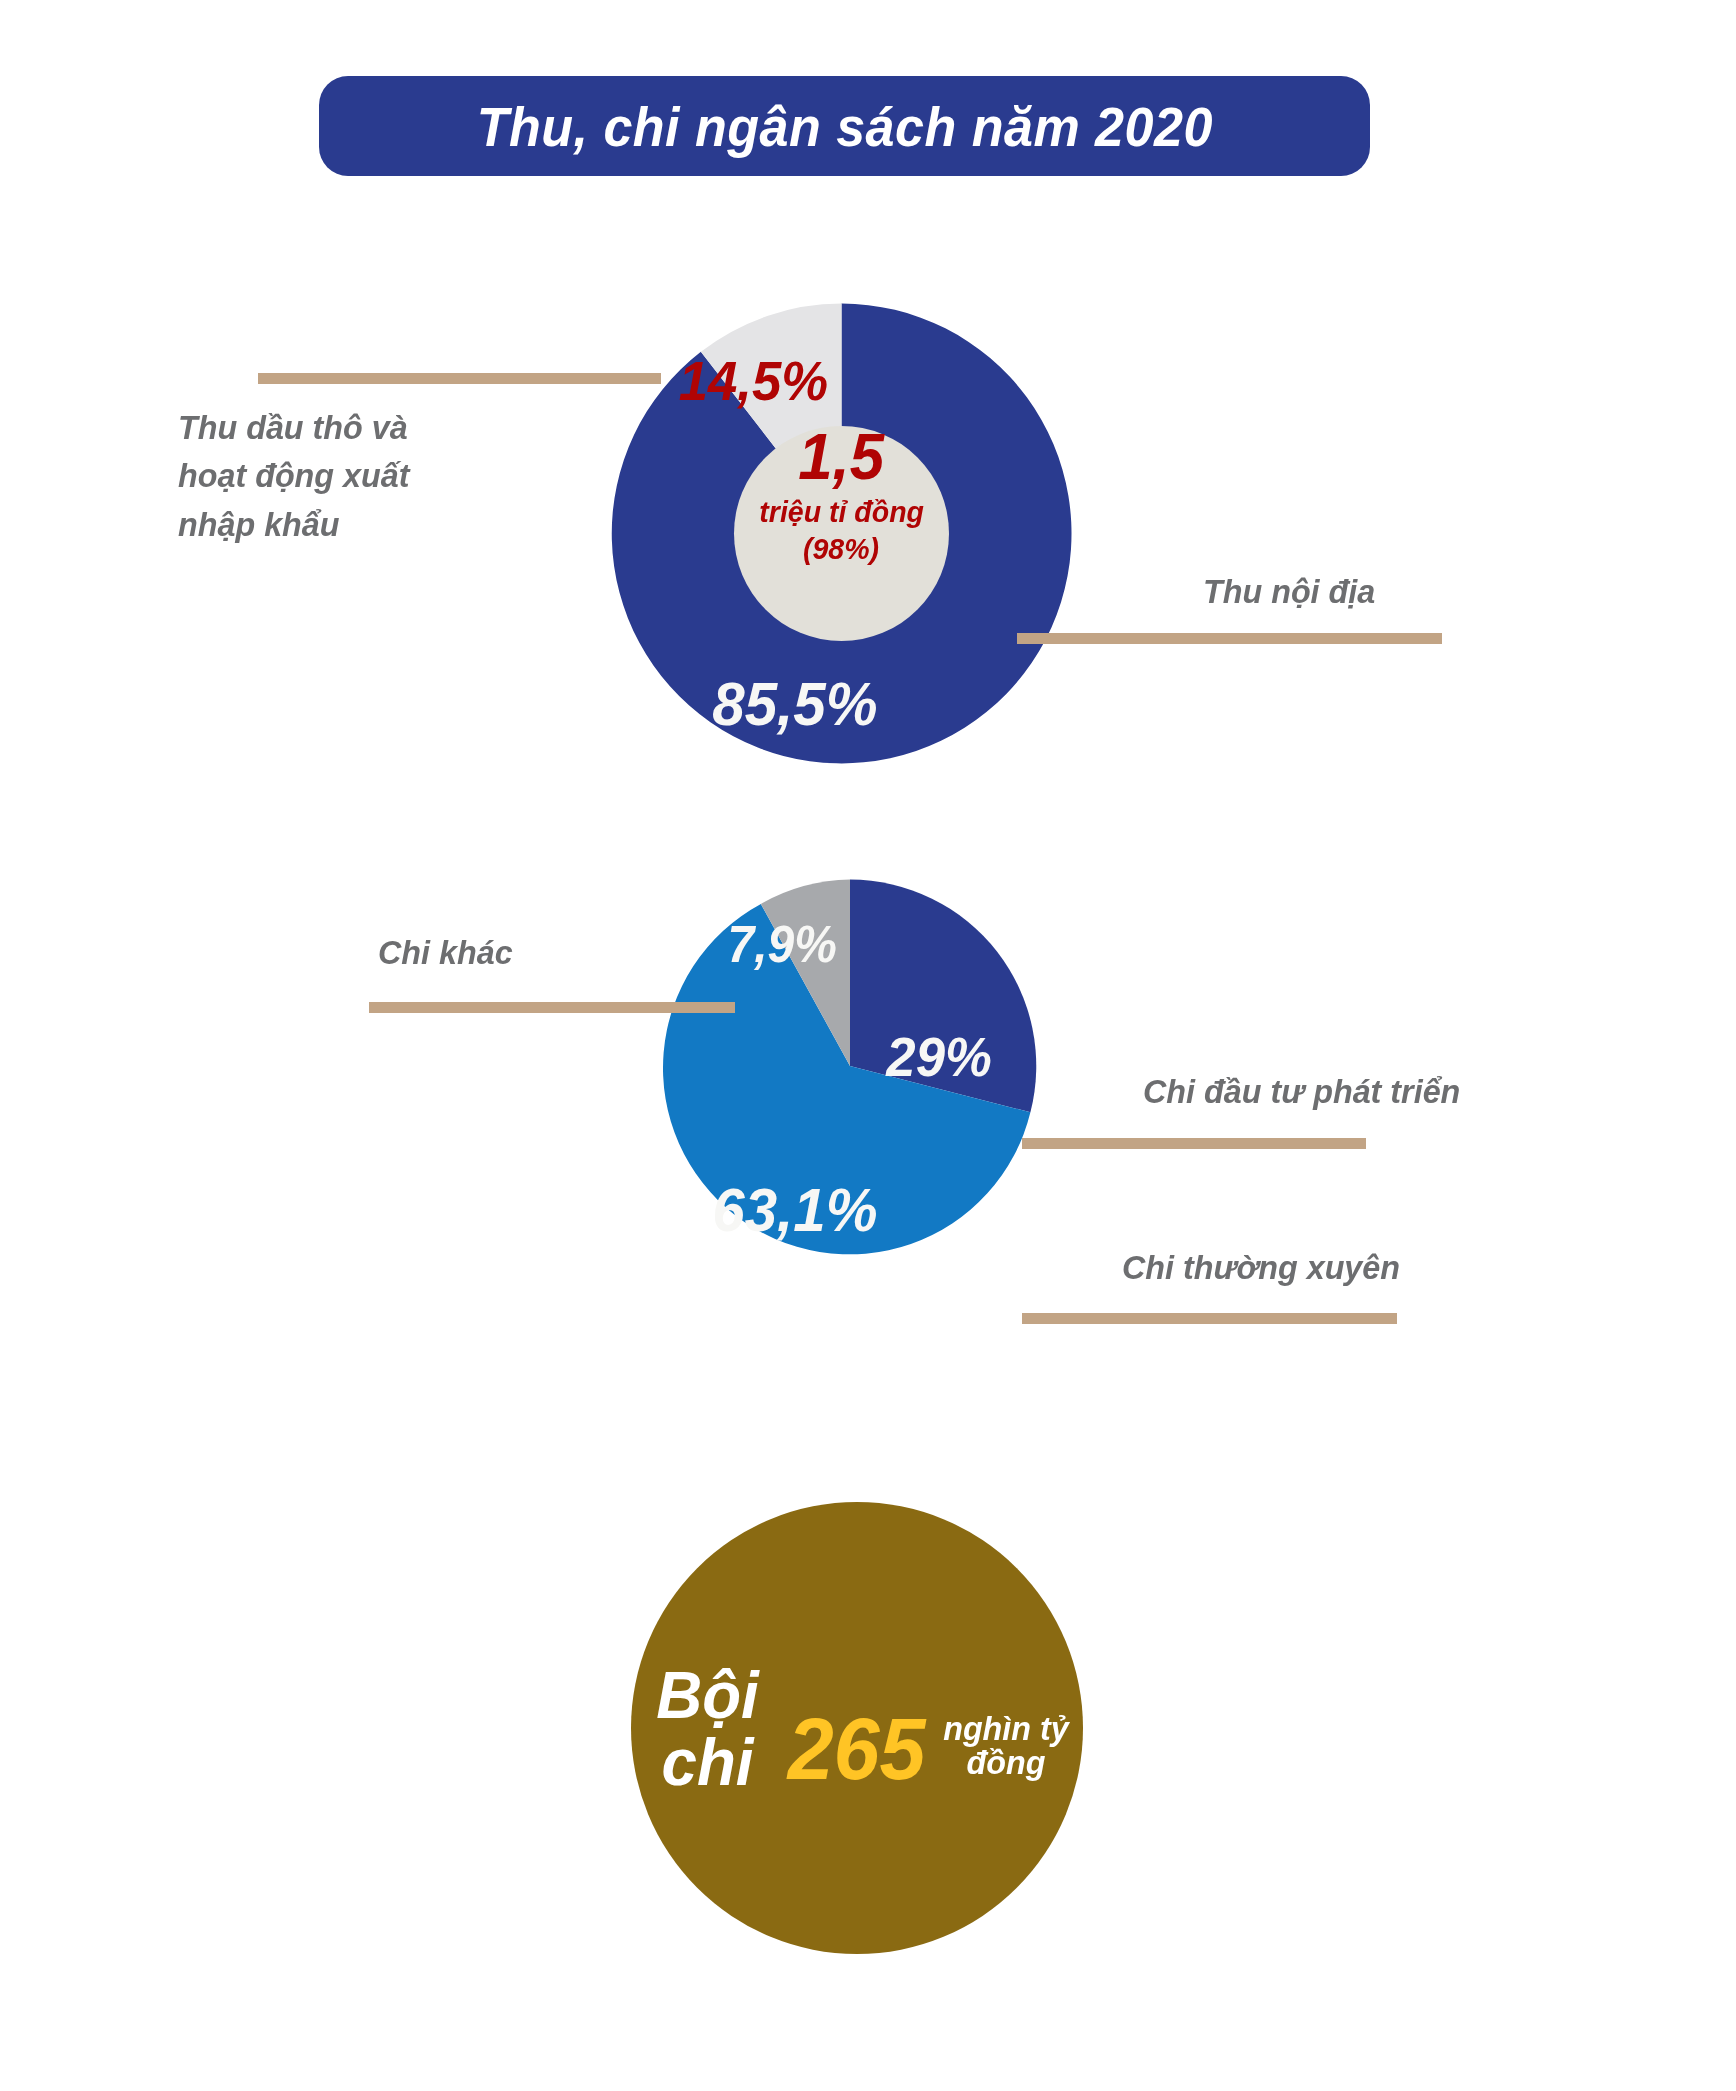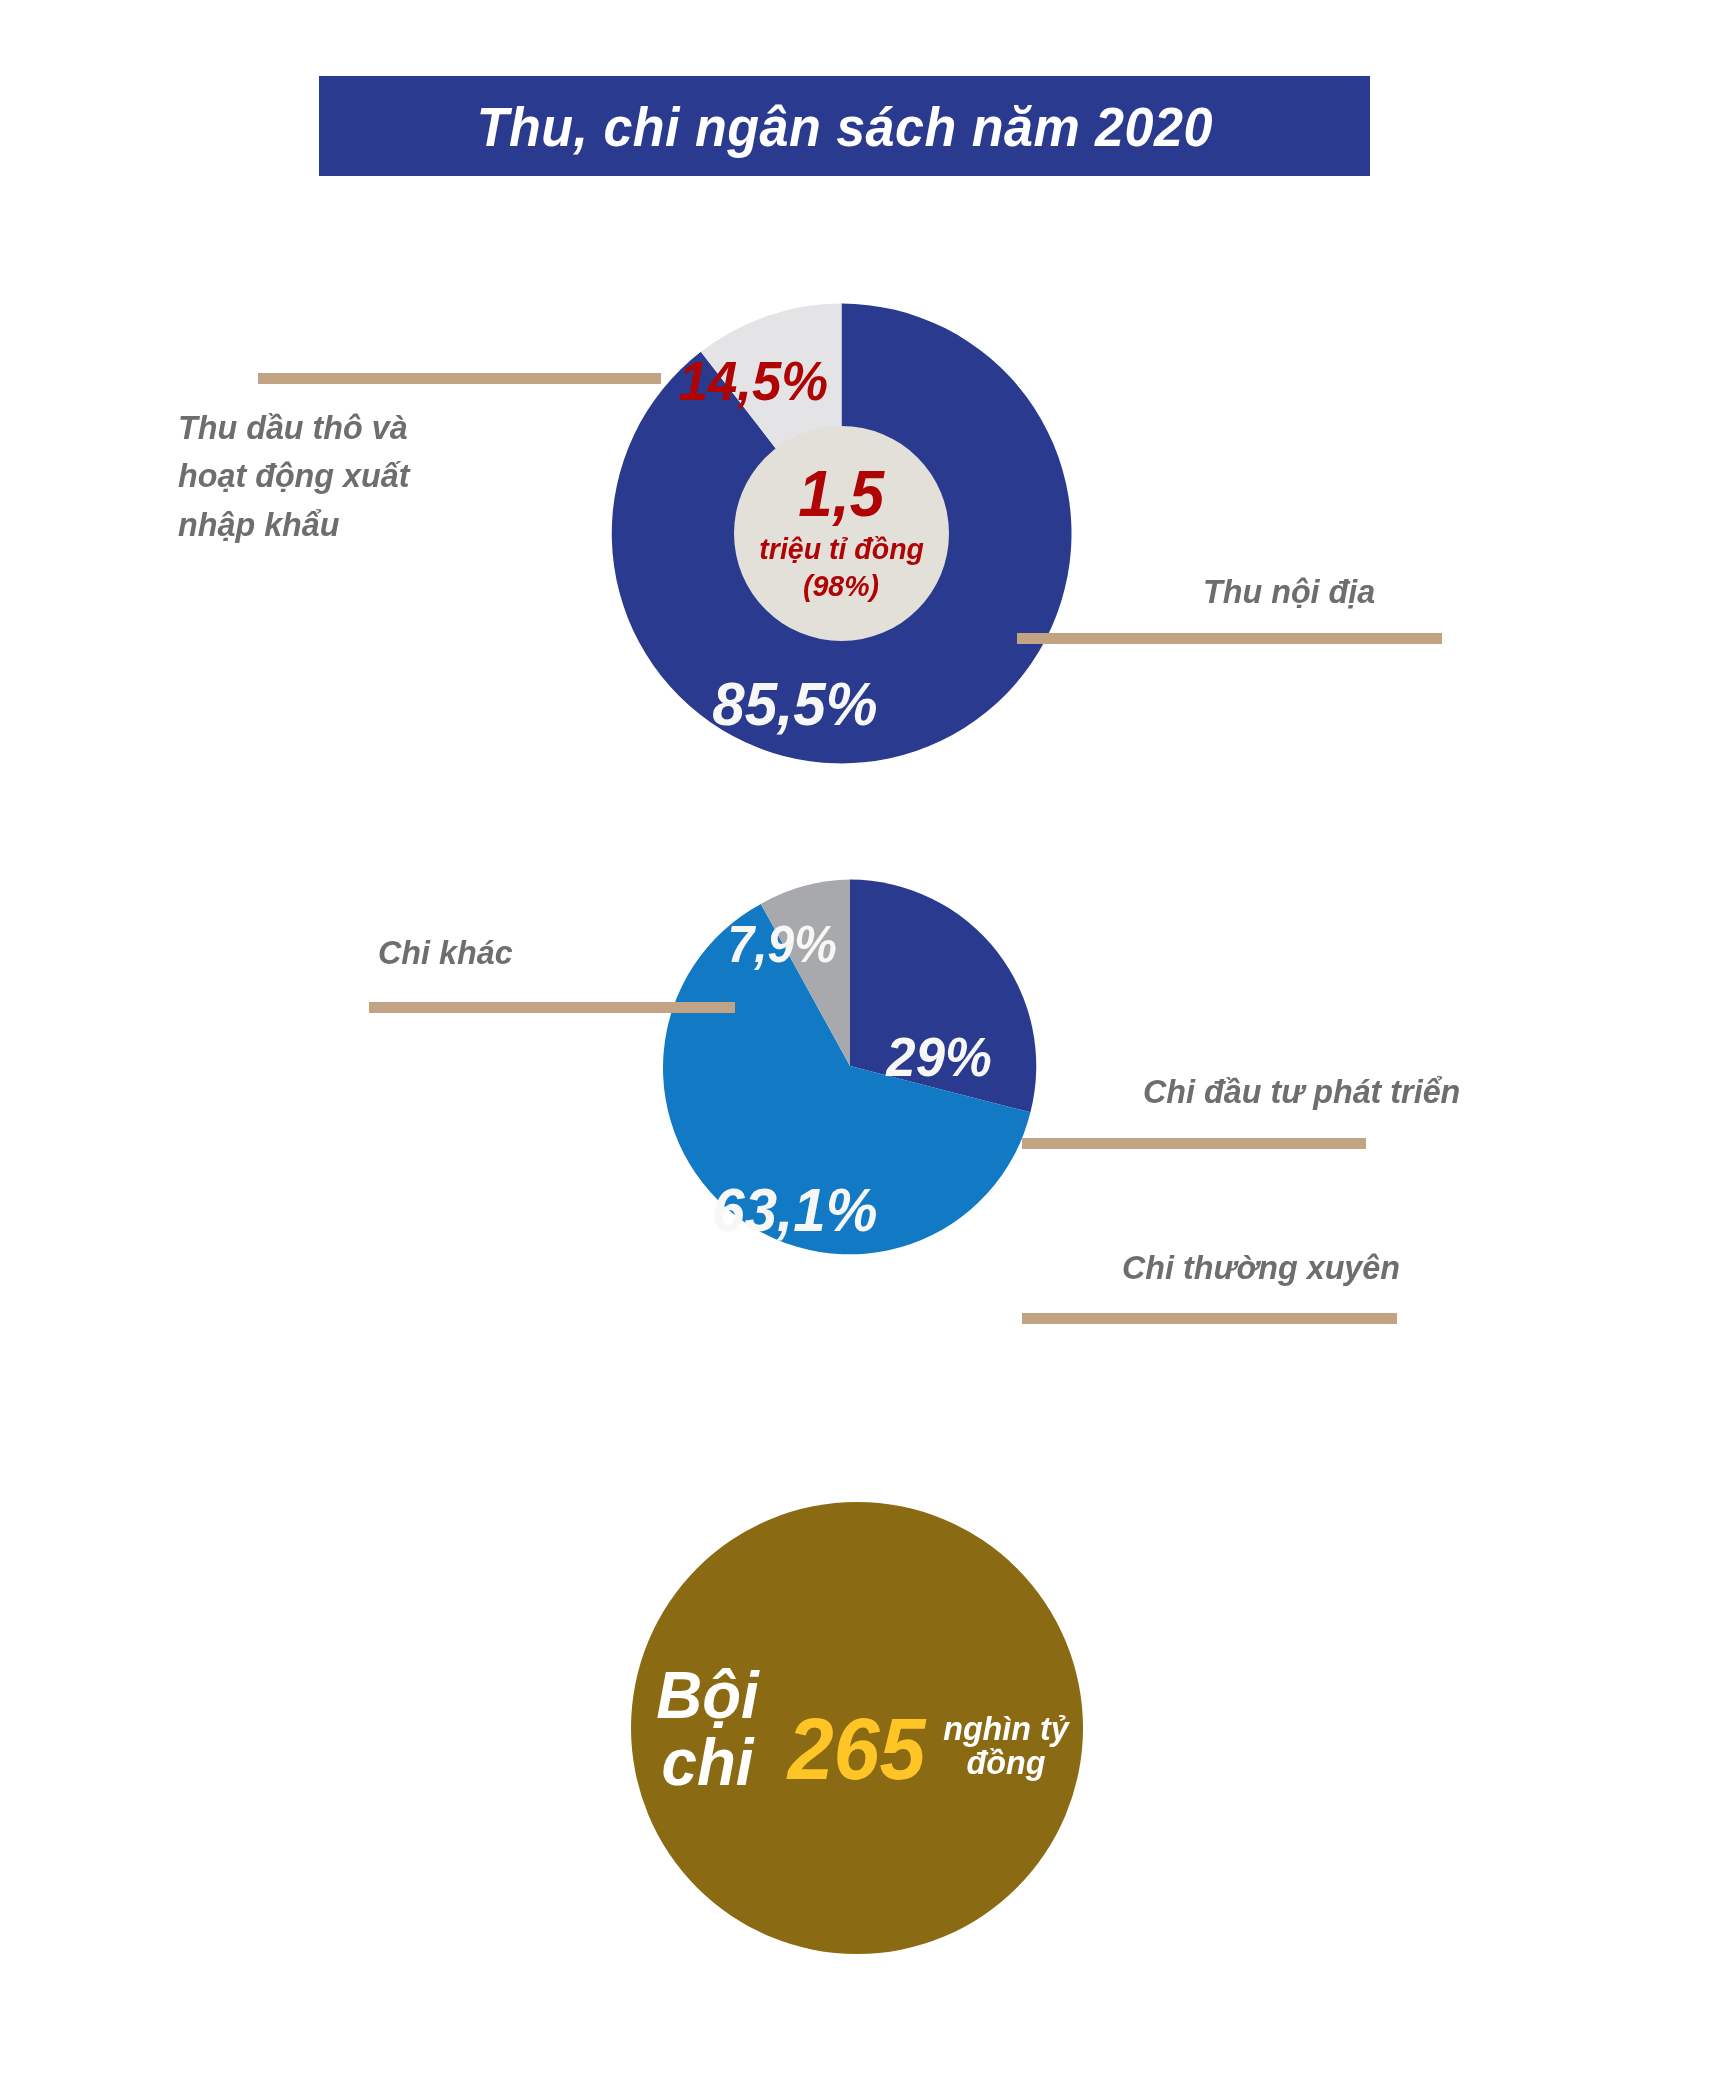--- a/index.html
+++ b/index.html
@@ -21,20 +21,21 @@
   .title-banner {
     position: absolute;
     left: 319px;
     top: 76px;
     width: 1051px;
     height: 100px;
     background: #2a3b8f;
     display: flex;
     align-items: center;
     justify-content: center;
+    border-radius: 29px;
   }
   .title-text {
     color: #ffffff;
     font-size: 56px;
     font-weight: bold;
     font-style: italic;
     letter-spacing: 0.5px;
     white-space: nowrap;
     transform: scaleX(0.93);
   }
@@ -65,21 +66,21 @@
     position: absolute;
     border-radius: 50%;
   }
   .donut-hole {
     position: absolute;
     border-radius: 50%;
     background: #e2e0d9;
     display: flex;
     flex-direction: column;
     align-items: center;
-    justify-content: center;
+    justify-content: flex-start;
     text-align: center;
   }
   .hole-big {
     color: #b00404;
     font-size: 65px;
     font-weight: bold;
     font-style: italic;
     line-height: 0.95;
     transform: scaleX(0.95);
   }

